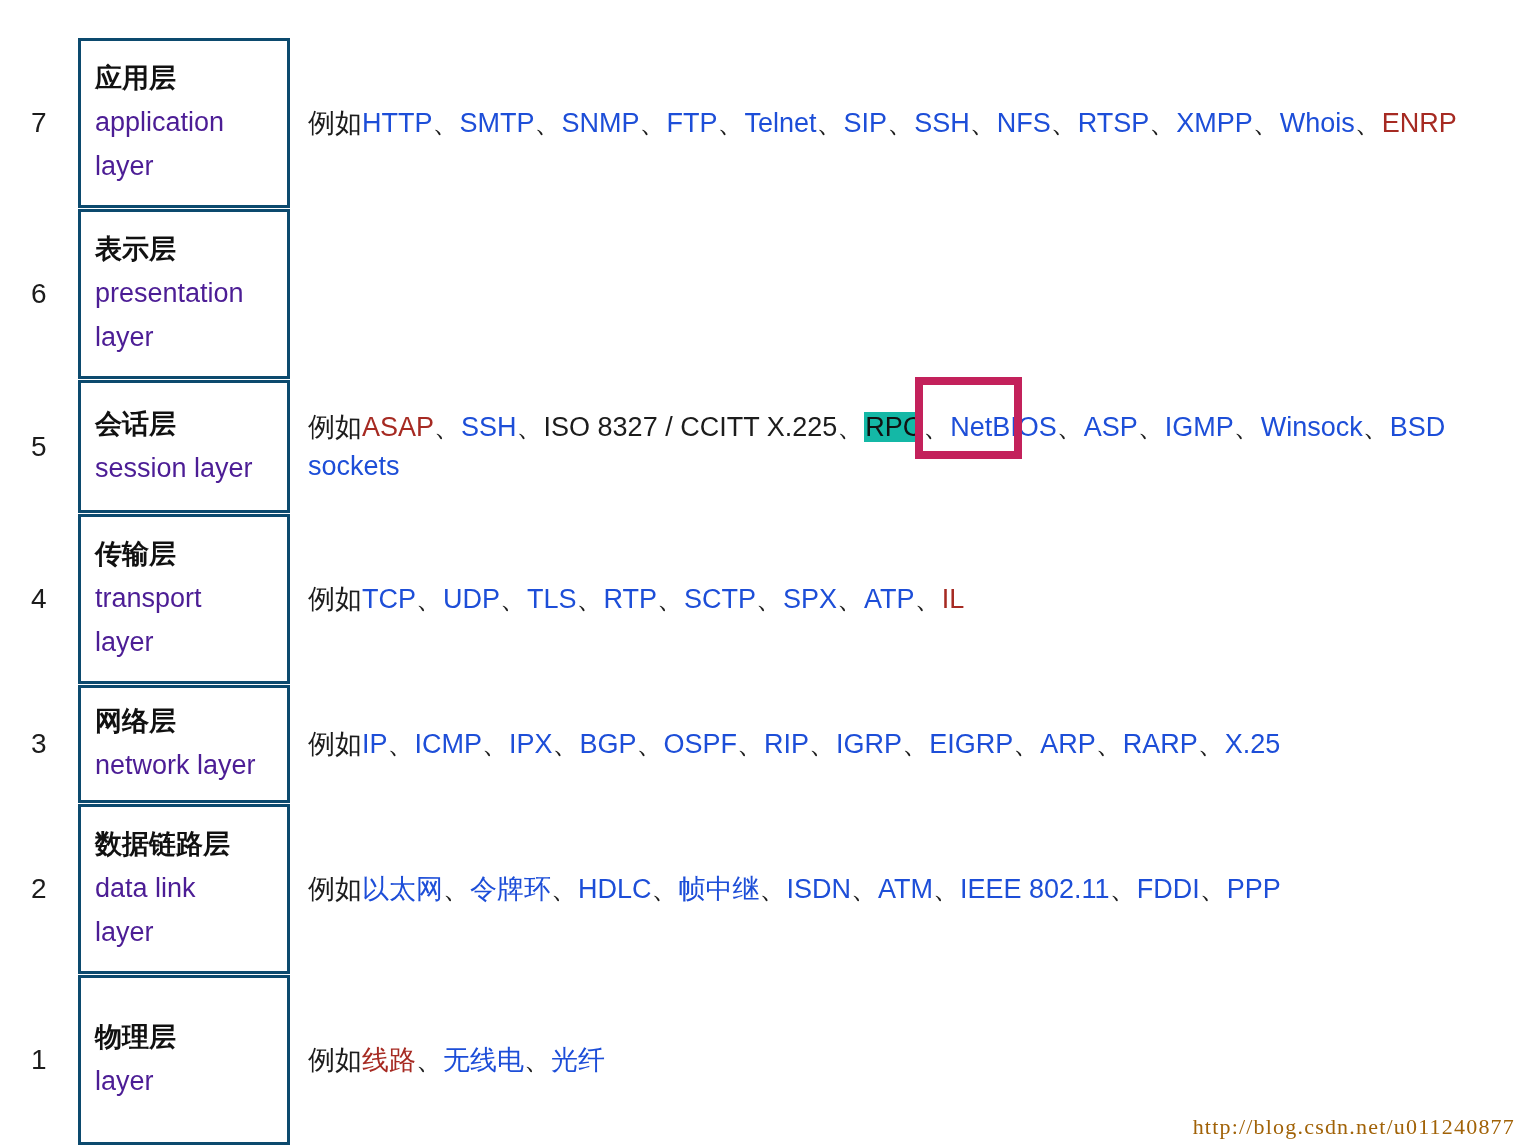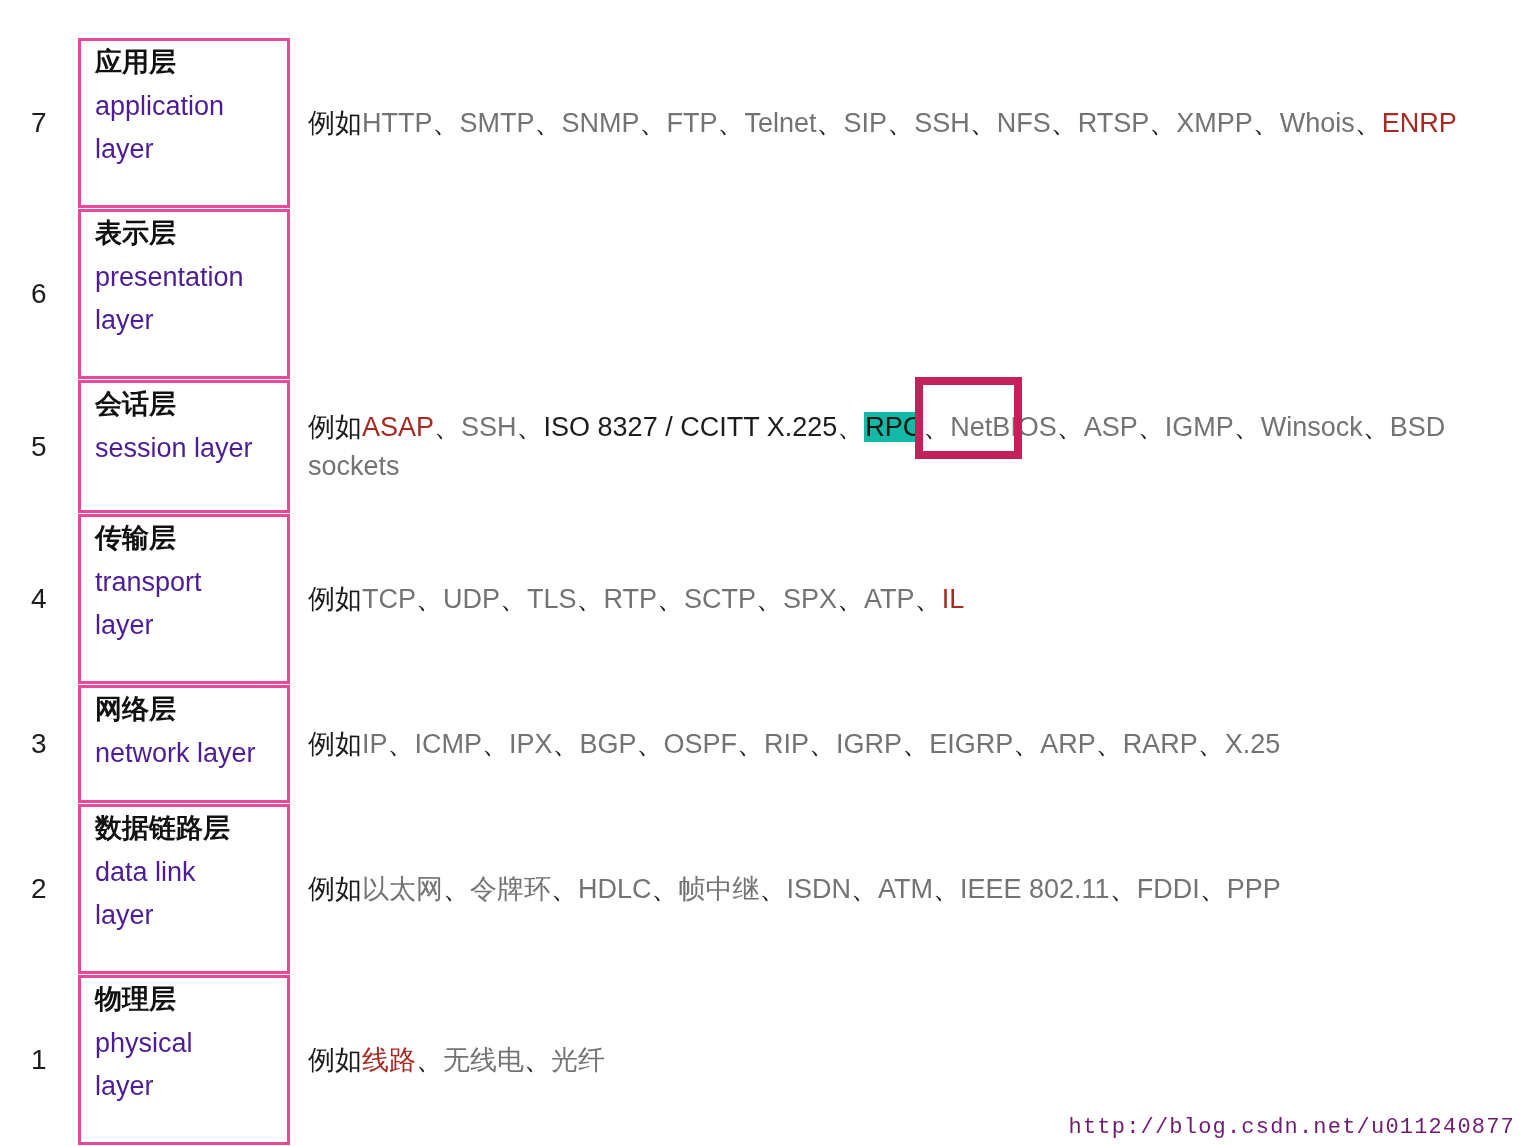--- a/index.html
+++ b/index.html
@@ -40,26 +40,26 @@
     justify-content: center;
     font-size: 28px;
     color: #1c1c1c;
     letter-spacing: 0.5px;
   }
 
   
   .layer-box {
     width: 212px;
     flex: 0 0 212px;
-    border: 3px solid #ec4899;
+    border: 3px solid #0c4a6e;
     box-sizing: border-box;
     background: #ffffff;
     display: flex;
     flex-direction: column;
-    justify-content: flex-start;
+    justify-content: center;
     padding: 0 3px 0 14px;
   }
 
   .layer-cn {
     font-size: 27px;
     font-weight: bold;
     color: #111111;
     line-height: 1.62;
     white-space: nowrap;
   }
@@ -82,21 +82,21 @@
     box-sizing: border-box;
   }
 
   .proto-text {
     font-size: 27px;
     line-height: 1.42;
     color: #1c1c1c;
     word-spacing: 0px;
   }
 
-  .tok-blue  { color: #737373; }
+  .tok-blue  { color: #1d4ed8; }
   .tok-red   { color: #a62a22; }
   .tok-black { color: #1c1c1c; text-align: right; }
   .sep       { color: #1c1c1c; }
   .tok-hl {
     background: #14b8a6;
     color: #111111;
     padding: 0 1px;
   }
 
   #rpc-box {
@@ -108,24 +108,24 @@
     border: 8px solid #c3215b;
     box-sizing: border-box;
     background: transparent;
     pointer-events: none;
   }
 
   #watermark {
     position: absolute;
     right: 14px;
     bottom: 6px;
-    font-family: Liberation Mono, monospace;
+    font-family: Liberation Serif, serif;
     font-size: 22px;
     letter-spacing: 1.2px;
-    color: #701a75;
+    color: #a16207;
     white-space: nowrap;
     margin-top: 48px;
   }
 </style>
 </head>
 <body>
 
 <div id="osi-table">
     <div class="osi-row" style="top: 38px; height: 170px;">
       <div class="layer-number">7</div>
@@ -185,21 +185,20 @@
         <div class="layer-en">layer</div>
       </div>
       <div class="proto-cell">
         <div class="proto-text"><span class="tok-black">例如</span><span class="tok-blue">以太网</span><span class="sep">、</span><span class="tok-blue">令牌环</span><span class="sep">、</span><span class="tok-blue">HDLC</span><span class="sep">、</span><span class="tok-blue">帧中继</span><span class="sep">、</span><span class="tok-blue">ISDN</span><span class="sep">、</span><span class="tok-blue">ATM</span><span class="sep">、</span><span class="tok-blue">IEEE 802.11</span><span class="sep">、</span><span class="tok-blue">FDDI</span><span class="sep">、</span><span class="tok-blue">PPP</span></div>
       </div>
     </div>
     <div class="osi-row" style="top: 975px; height: 170px;">
       <div class="layer-number">1</div>
       <div class="layer-box">
         <div class="layer-cn">物理层</div>
-        <div class="layer-en">physical</div>
         <div class="layer-en">layer</div>
       </div>
       <div class="proto-cell">
         <div class="proto-text"><span class="tok-black">例如</span><span class="tok-red">线路</span><span class="sep">、</span><span class="tok-blue">无线电</span><span class="sep">、</span><span class="tok-blue">光纤</span></div>
       </div>
     </div>
   </div>
 
 <div id="rpc-box"></div>
 

